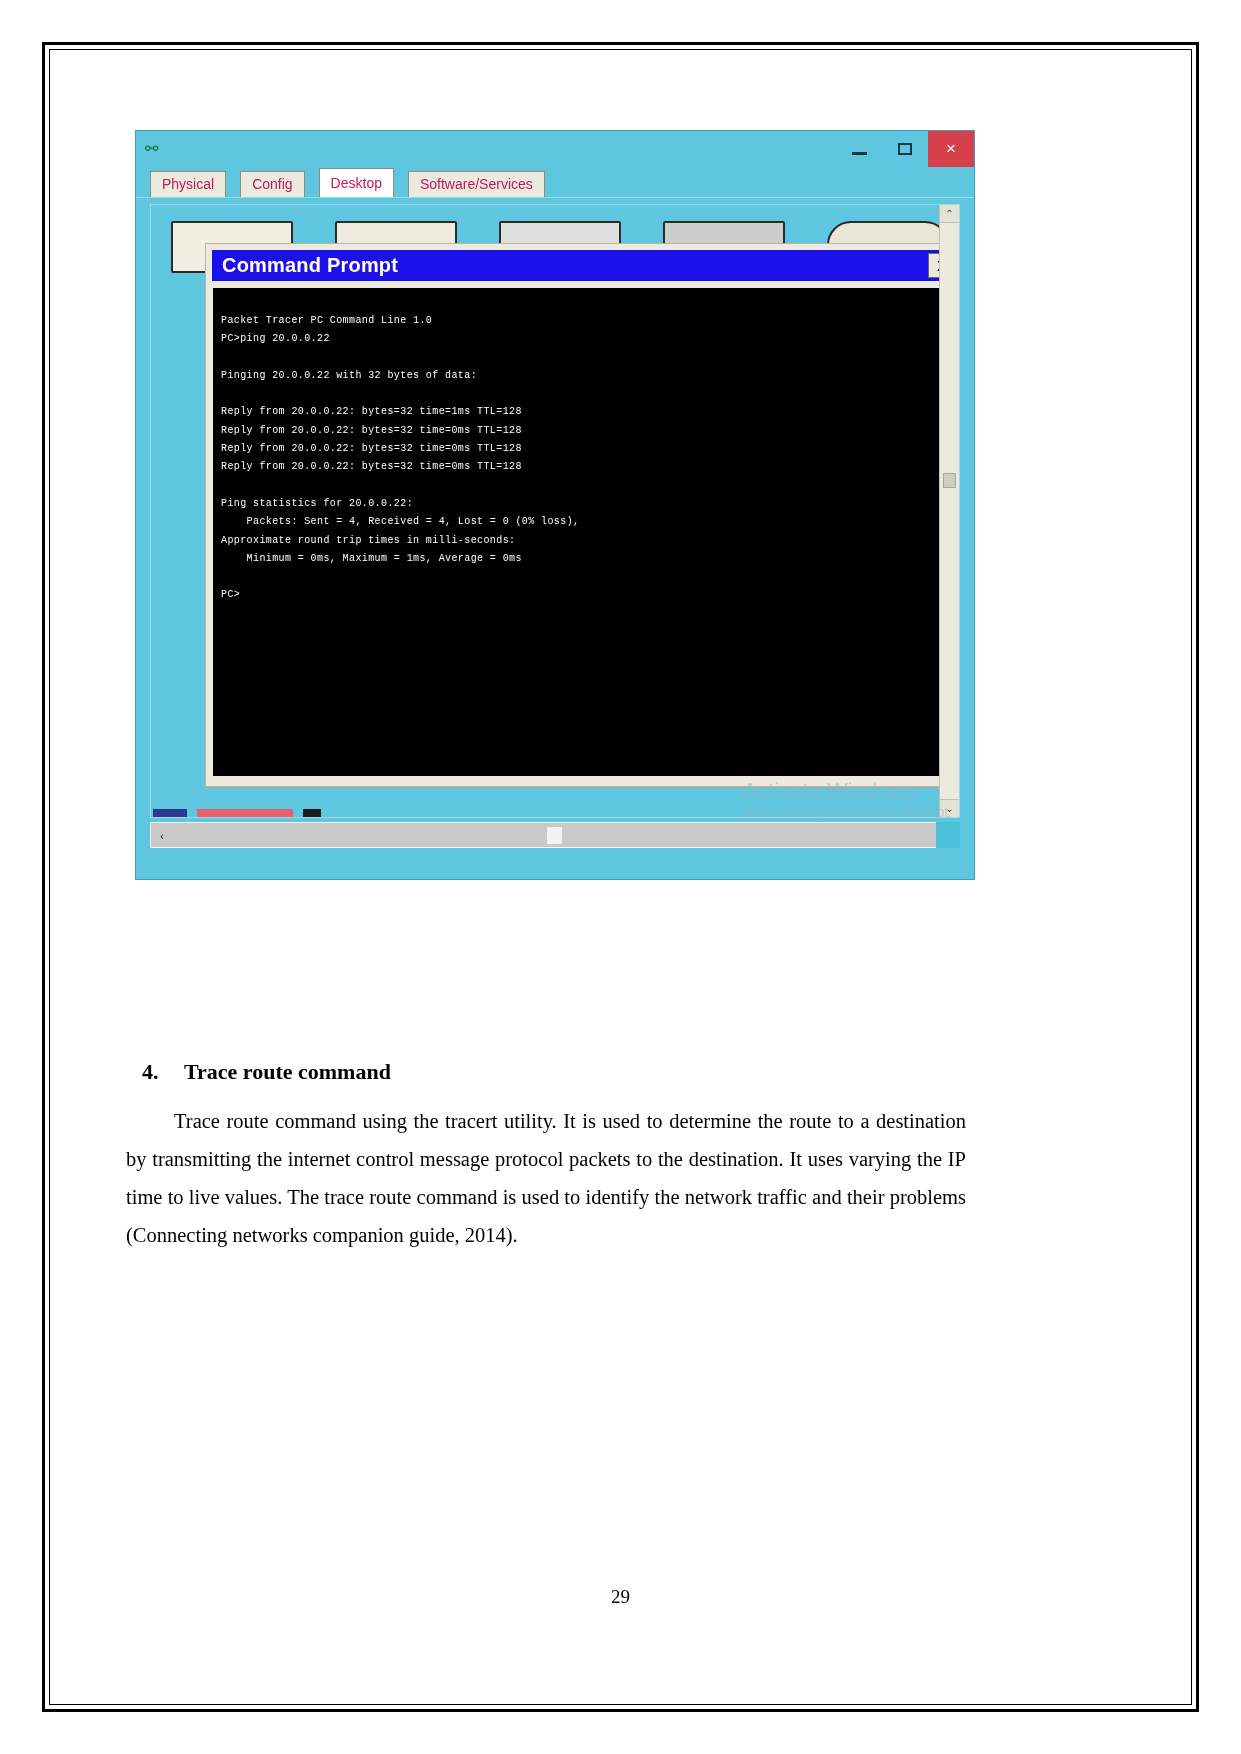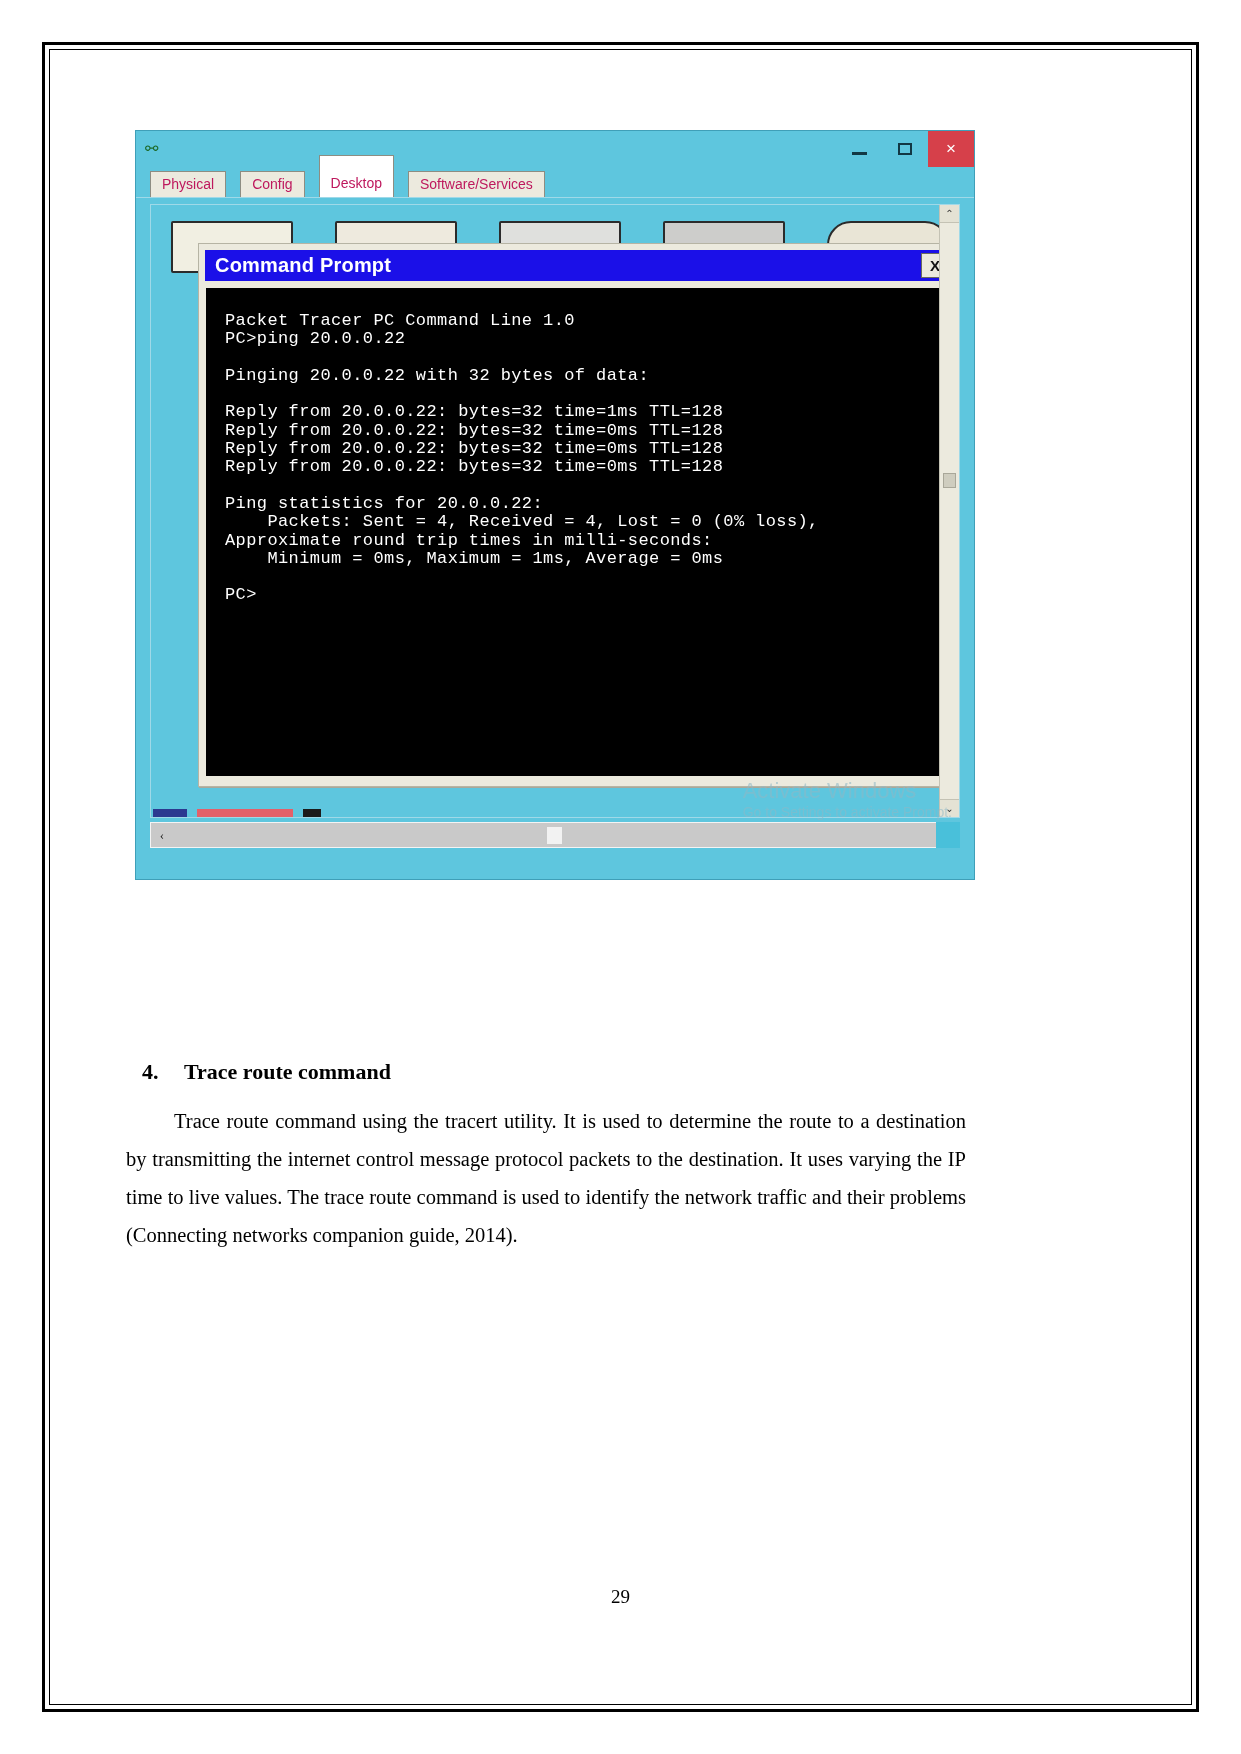--- a/index.html
+++ b/index.html
@@ -134,21 +134,21 @@
     color: #be185d;
     background: #eceade;
     border: 1px solid #8d8d82;
     border-bottom: none;
     padding: 3px 11px 4px 11px;
     margin-right: 14px;
     line-height: 18px;
   }
   .pt-tab.active {
     background: #ffffff;
-    padding-top: 18px;
+    padding-top: 5px;
     padding-bottom: 5px;
     position: relative;
     z-index: 2;
   }
 
   
   .pt-body {
     position: relative;
     height: 658px;
     background: #5ec6de;
@@ -183,21 +183,21 @@
     border-radius: 2px;
   }
   .desk-icon.i2 { background: #eeeade; }
   .desk-icon.i3 { background: #dfe0dd; }
   .desk-icon.i4 { background: #cdcdcb; }
   .desk-icon.i5 { background: #e9e5d6; border-radius: 24px 24px 2px 2px; }
 
   
   .cmdwin {
     position: absolute;
-    left: 47px;
+    left: 54px;
     top: 38px;
     width: 762px;
     height: 544px;
     background: #eceade;
     border: 1px solid #b6b4a4;
     box-shadow: 1px 1px 0 #aaa899;
     box-sizing: border-box;
   }
   .cmd-title {
     margin: 6px 6px 0 6px;
@@ -228,23 +228,23 @@
     font-weight: bold;
     font-size: 15px;
     color: #111;
   }
   .cmd-console {
     margin: 7px 7px 7px 7px;
     height: 488px;
     background: #000000;
     color: #ffffff;
     font-family: "Liberation Mono", "DejaVu Sans Mono", monospace;
-    font-size: 17px;
+    font-size: 10px;
     line-height: 18.3px;
-    padding: 24px 0 0 19px;
+    padding: 24px 0 0 8px;
     box-sizing: border-box;
     white-space: pre;
     overflow: hidden;
     letter-spacing: 0.4px;
   }
 
   
   .v-scroll {
     position: absolute;
     right: 0;

